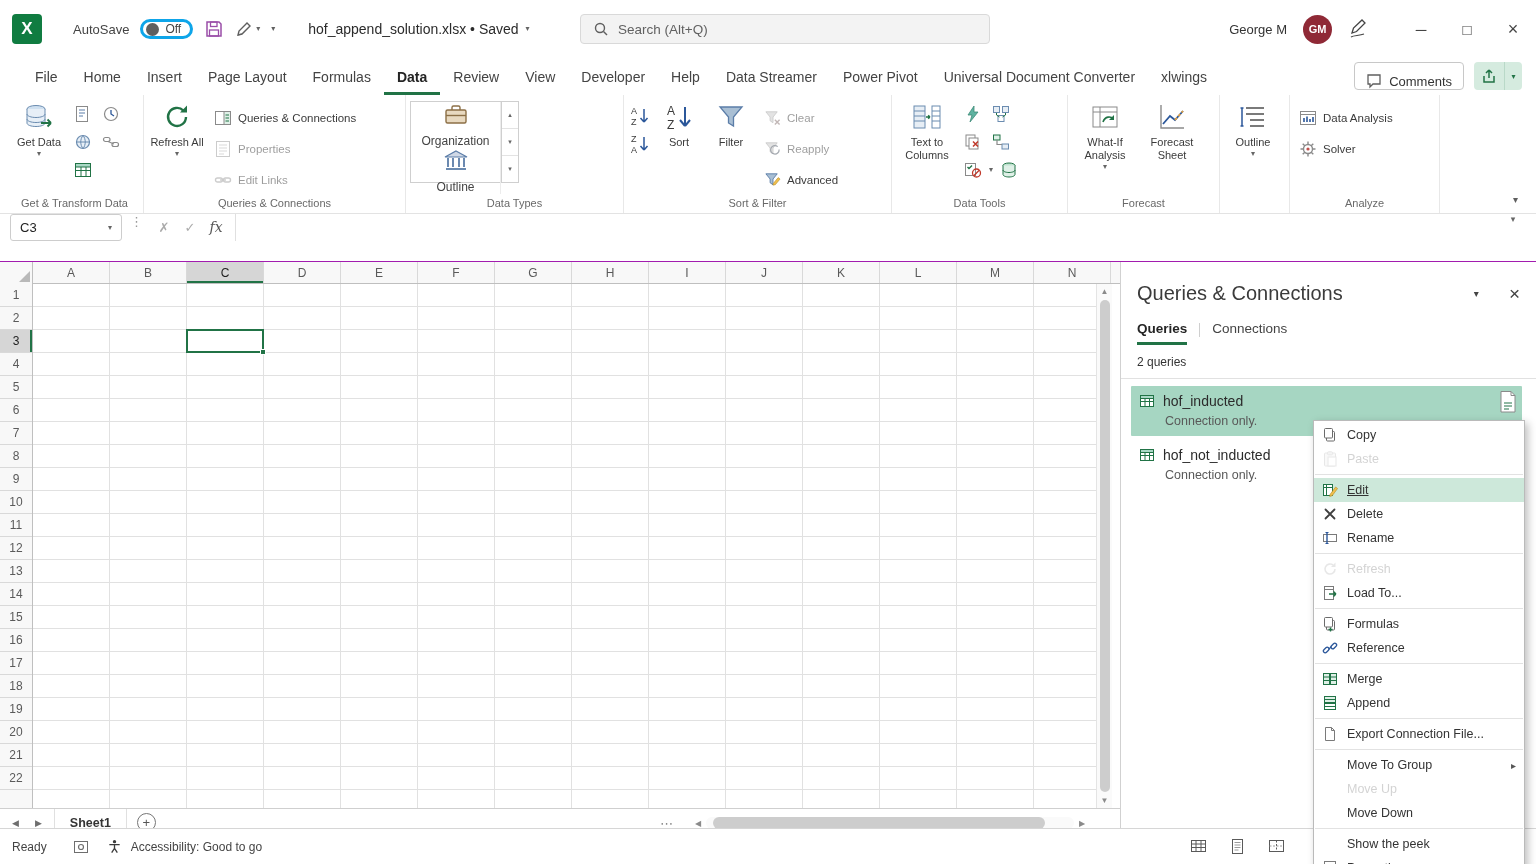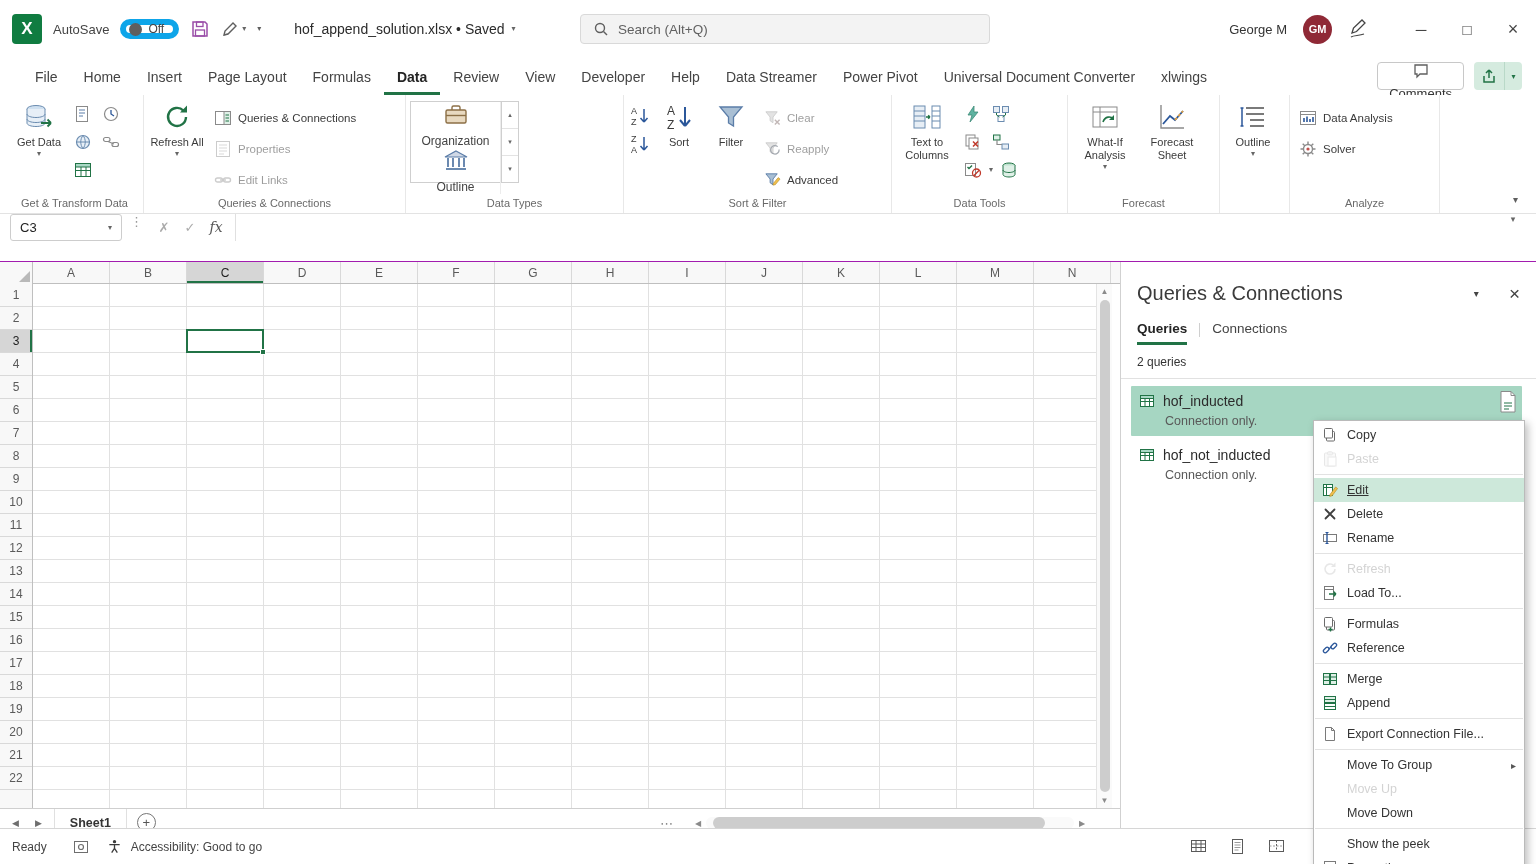--- a/index.html
+++ b/index.html
@@ -8,44 +8,44 @@
        font-family:"Liberation Sans","DejaVu Sans",sans-serif;color:#333;
        --accent-green:#217346;--selection-green:#a6d6c2;--menu-highlight-green:#cde8da;--avatar-red:#8f2936;}
   .chev{font-size:8px;color:#666;line-height:1;}
   svg{display:block;}
 
   
   .titlebar{position:relative;height:58px;display:flex;align-items:center;background:#fff;}
   .tb-cluster{display:flex;align-items:center;gap:11px;padding-left:12px;}
   .xl-logo{width:30px;height:30px;background:#107c41;border-radius:4px;display:flex;align-items:center;justify-content:center;
            color:#fff;font-weight:bold;font-size:17px;}
-  .autosave-label{font-size:13px;color:#444;}
-  .autosave-toggle{display:flex;align-items:center;gap:6px;border:6px solid #0ea5e9;border-radius:10px;height:20px;padding:0 9px 0 3px;}
+  .autosave-label{font-size:13px;color:#444;margin-left:20px;}
+  .autosave-toggle{display:flex;align-items:center;gap:6px;border:3px solid #0ea5e9;border-radius:10px;height:20px;padding:0 9px 0 3px;}
   .autosave-toggle .knob{width:13px;height:13px;border-radius:50%;background:#5f5f5f;}
   .as-state{font-size:12px;color:#444;}
   .tb-icon{display:flex;align-items:center;gap:3px;color:#5f5f5f;}
   .tb-file{display:flex;align-items:center;gap:7px;margin-left:22px;font-size:14px;color:#2b2b2b;cursor:default;}
   .tb-search{position:absolute;left:580px;top:14px;width:410px;height:30px;border:1px solid #d9d9d9;background:#f3f3f3;
              border-radius:4px;display:flex;align-items:center;gap:9px;padding-left:12px;}
   .s-text{font-size:13.5px;color:#616161;}
   .tb-right{position:absolute;right:0;top:0;height:58px;display:flex;align-items:center;gap:16px;}
   .user-name{font-size:13px;color:#333;}
   .avatar{width:29px;height:29px;border-radius:50%;background:var(--avatar-red);color:#fff;font-size:11px;font-weight:bold;
           display:flex;align-items:center;justify-content:center;}
   .win-controls{display:flex;height:58px;margin-left:14px;}
   .wc{width:46px;height:58px;display:flex;align-items:center;justify-content:center;font-size:15px;color:#444;}
 
   
   .tabrow{position:relative;height:37px;display:flex;align-items:stretch;background:#fff;}
   .rtab-strip{display:flex;align-items:stretch;padding-left:22px;}
   .rtab{display:flex;align-items:center;padding:0 13px;font-size:14px;color:#444;cursor:default;}
   .rtab.active{color:#252525;font-weight:700;box-shadow:inset 0 -3px 0 var(--accent-green);}
   .tabrow-right{position:absolute;right:14px;top:4px;display:flex;align-items:center;gap:10px;}
-  .comments-btn{display:flex;align-items:center;gap:7px;border:1px solid #c8c8c8;border-radius:4px;height:28px;padding:0 11px;
-                font-size:13px;color:#333;background:#fff;flex-direction:column;}
+  .comments-btn{display:flex;align-items:flex-end;gap:7px;border:1px solid #c8c8c8;border-radius:4px;height:28px;padding:0 11px;
+                font-size:13px;color:#333;background:#fff;}
   .share-btn{display:flex;align-items:center;height:28px;border-radius:4px;background:#d5ebdf;overflow:hidden;}
   .share-main{width:30px;height:28px;display:flex;align-items:center;justify-content:center;}
   .share-chev{width:18px;height:28px;display:flex;align-items:center;justify-content:center;border-left:1px solid #b9d9c8;
               font-size:8px;color:#217346;}
 
   
   .ribbon{position:relative;height:119px;border-bottom:1px solid #e3e3e3;display:flex;align-items:stretch;padding-left:6px;background:#fff;}
   .rgroup{display:flex;flex-direction:column;border-right:1px solid #e8e8e8;padding:3px 4px 0;}
   .rcontent{flex:1;display:flex;align-items:flex-start;gap:3px;}
   .rgroup-label{text-align:center;font-size:11px;color:#696969;padding:1px 0 4px;white-space:nowrap;}

